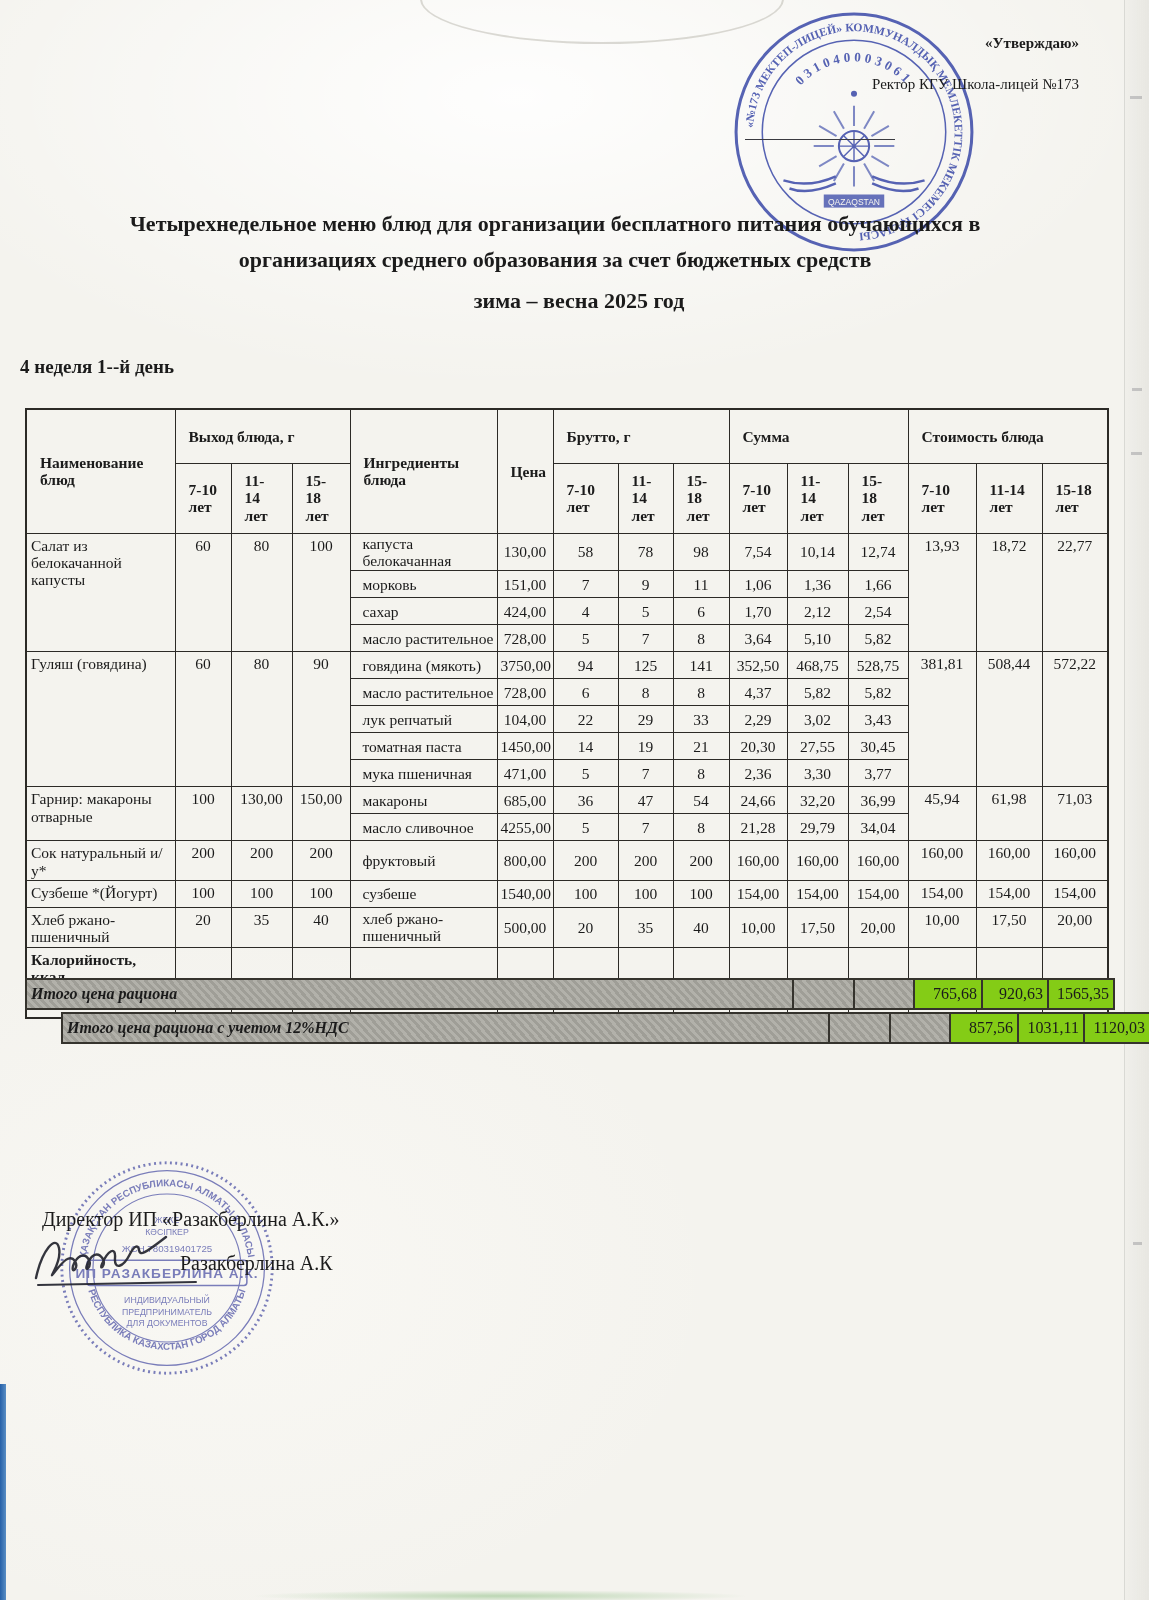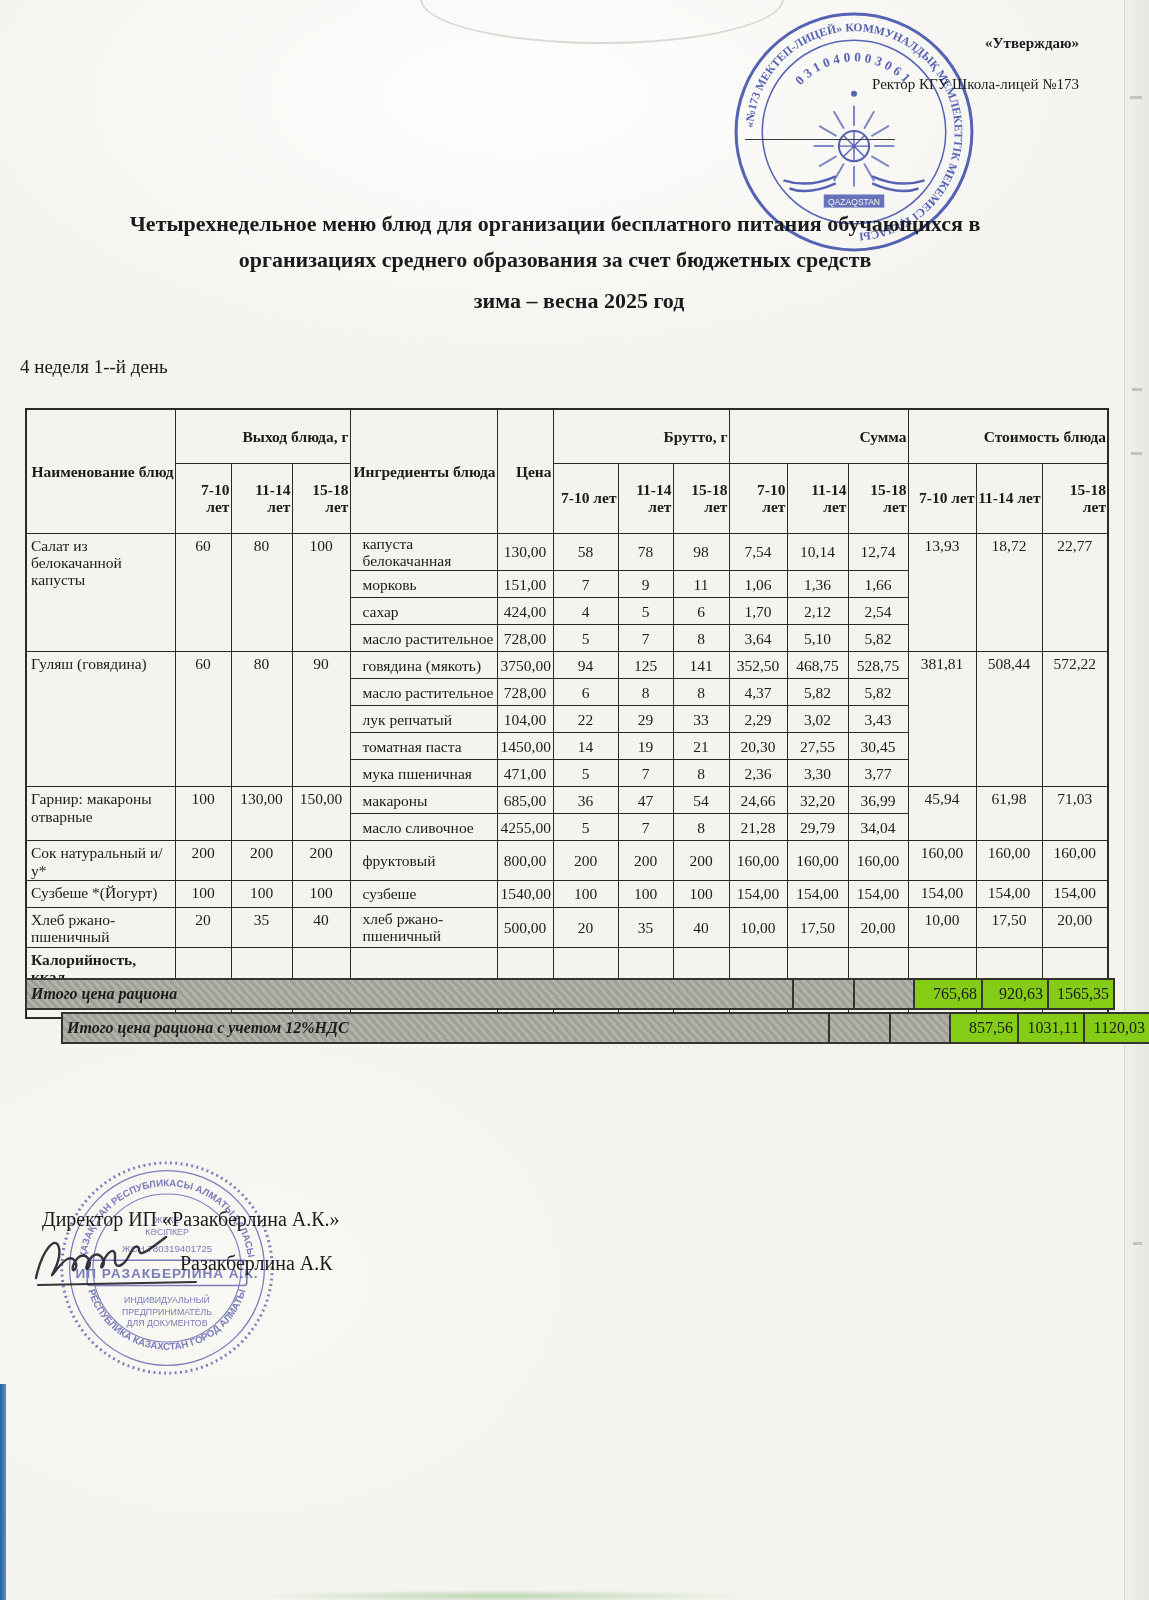--- a/index.html
+++ b/index.html
@@ -22,37 +22,37 @@
 
   
   .approval{top:34px;right:70px;text-align:right;font-size:15px;line-height:1.25;z-index:5;}
   .approval .b{font-weight:bold;}
   .approval .gap{height:22px;}
   .sign-line{top:139px;left:745px;width:150px;height:0;border-top:1.6px solid #3a3a40;z-index:5;}
 
   
   .title{top:206px;left:0;width:1110px;text-align:center;font-weight:bold;font-size:22px;line-height:1.62;z-index:5;}
   .season{top:288px;left:0;width:1110px;text-align:center;font-weight:bold;font-size:22px;z-index:5;padding-left:24px;}
-  .weekday{top:356px;left:20px;font-weight:normal;font-size:19px;z-index:5;}
+  .weekday{top:356px;left:20px;font-weight:bold;font-size:19px;z-index:5;}
 
   
   .stamp{z-index:2;filter:blur(.45px);}
   .stamp-top{left:728px;top:6px;width:252px;height:252px;opacity:.85;}
   .stamp-bottom{left:55px;top:1156px;width:224px;height:224px;opacity:.85;}
   .signature-svg{left:26px;top:1228px;width:184px;height:72px;z-index:6;}
 
   
   .director{top:1208px;left:42px;font-size:20px;z-index:5;font-family:Liberation Serif, serif;}
   .sig-name{top:1252px;left:180px;font-size:20px;z-index:5;}
 
   
   .tblwrap{top:408px;left:25px;z-index:4;}
   table.menu{border-collapse:collapse;table-layout:fixed;width:1082px;border:2.5px solid #2c2a26;}
   .menu th,.menu td{border:1.6px solid #2c2a26;padding:1px 3px;font-size:15.5px;line-height:1.12;overflow:hidden;}
-  .menu th{font-weight:bold;text-align:right;vertical-align:middle;padding:2px 1px;}
+  .menu th{font-weight:bold;text-align:left;vertical-align:middle;padding:2px 13px;}
   .menu thead tr.h1{height:54px;}
   .menu thead tr.h2{height:70px;}
   .menu tbody tr{height:27px;}
   .menu tbody tr.empty-row{height:31px;}
   .menu td.num{text-align:center;vertical-align:middle;}
   .menu td.top{vertical-align:top;padding-top:3px;margin-top:12px;}
   .menu td.dish{text-align:left;vertical-align:top;padding-top:3px;padding-left:4px;}
   .menu td.ing{text-align:left;padding-left:12px;vertical-align:middle;}
   .menu td.bold{font-weight:bold;}
 

